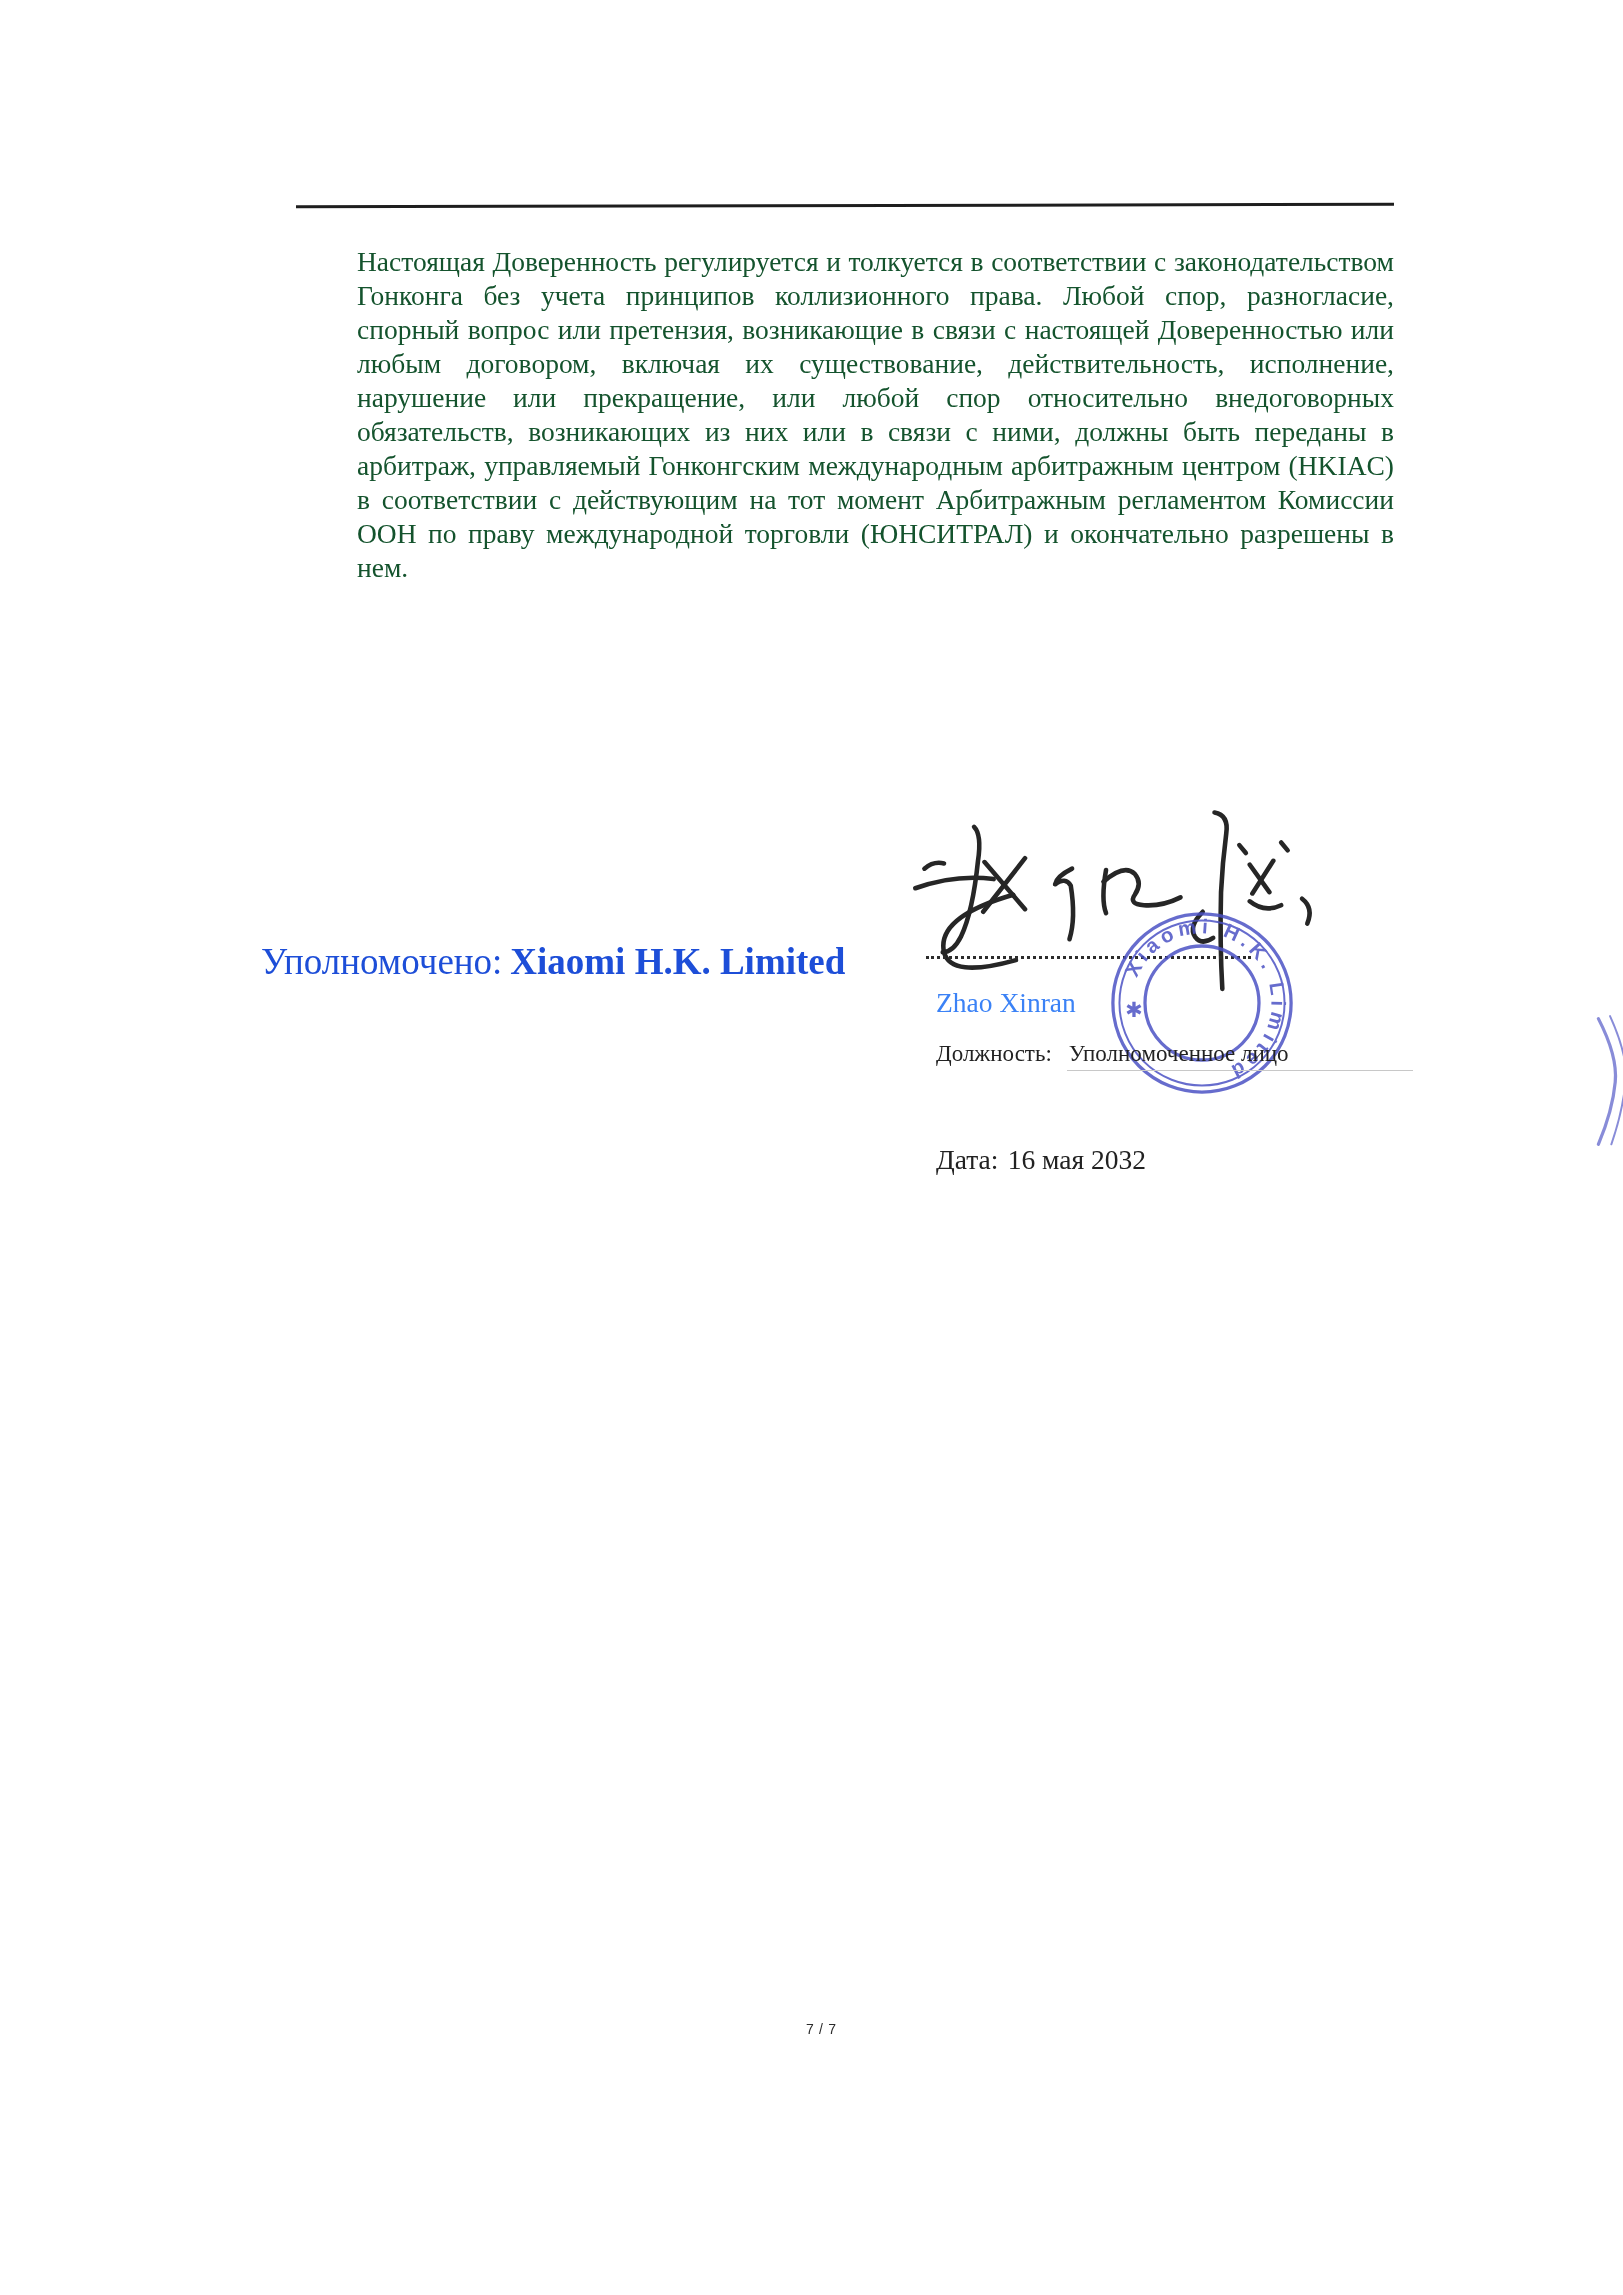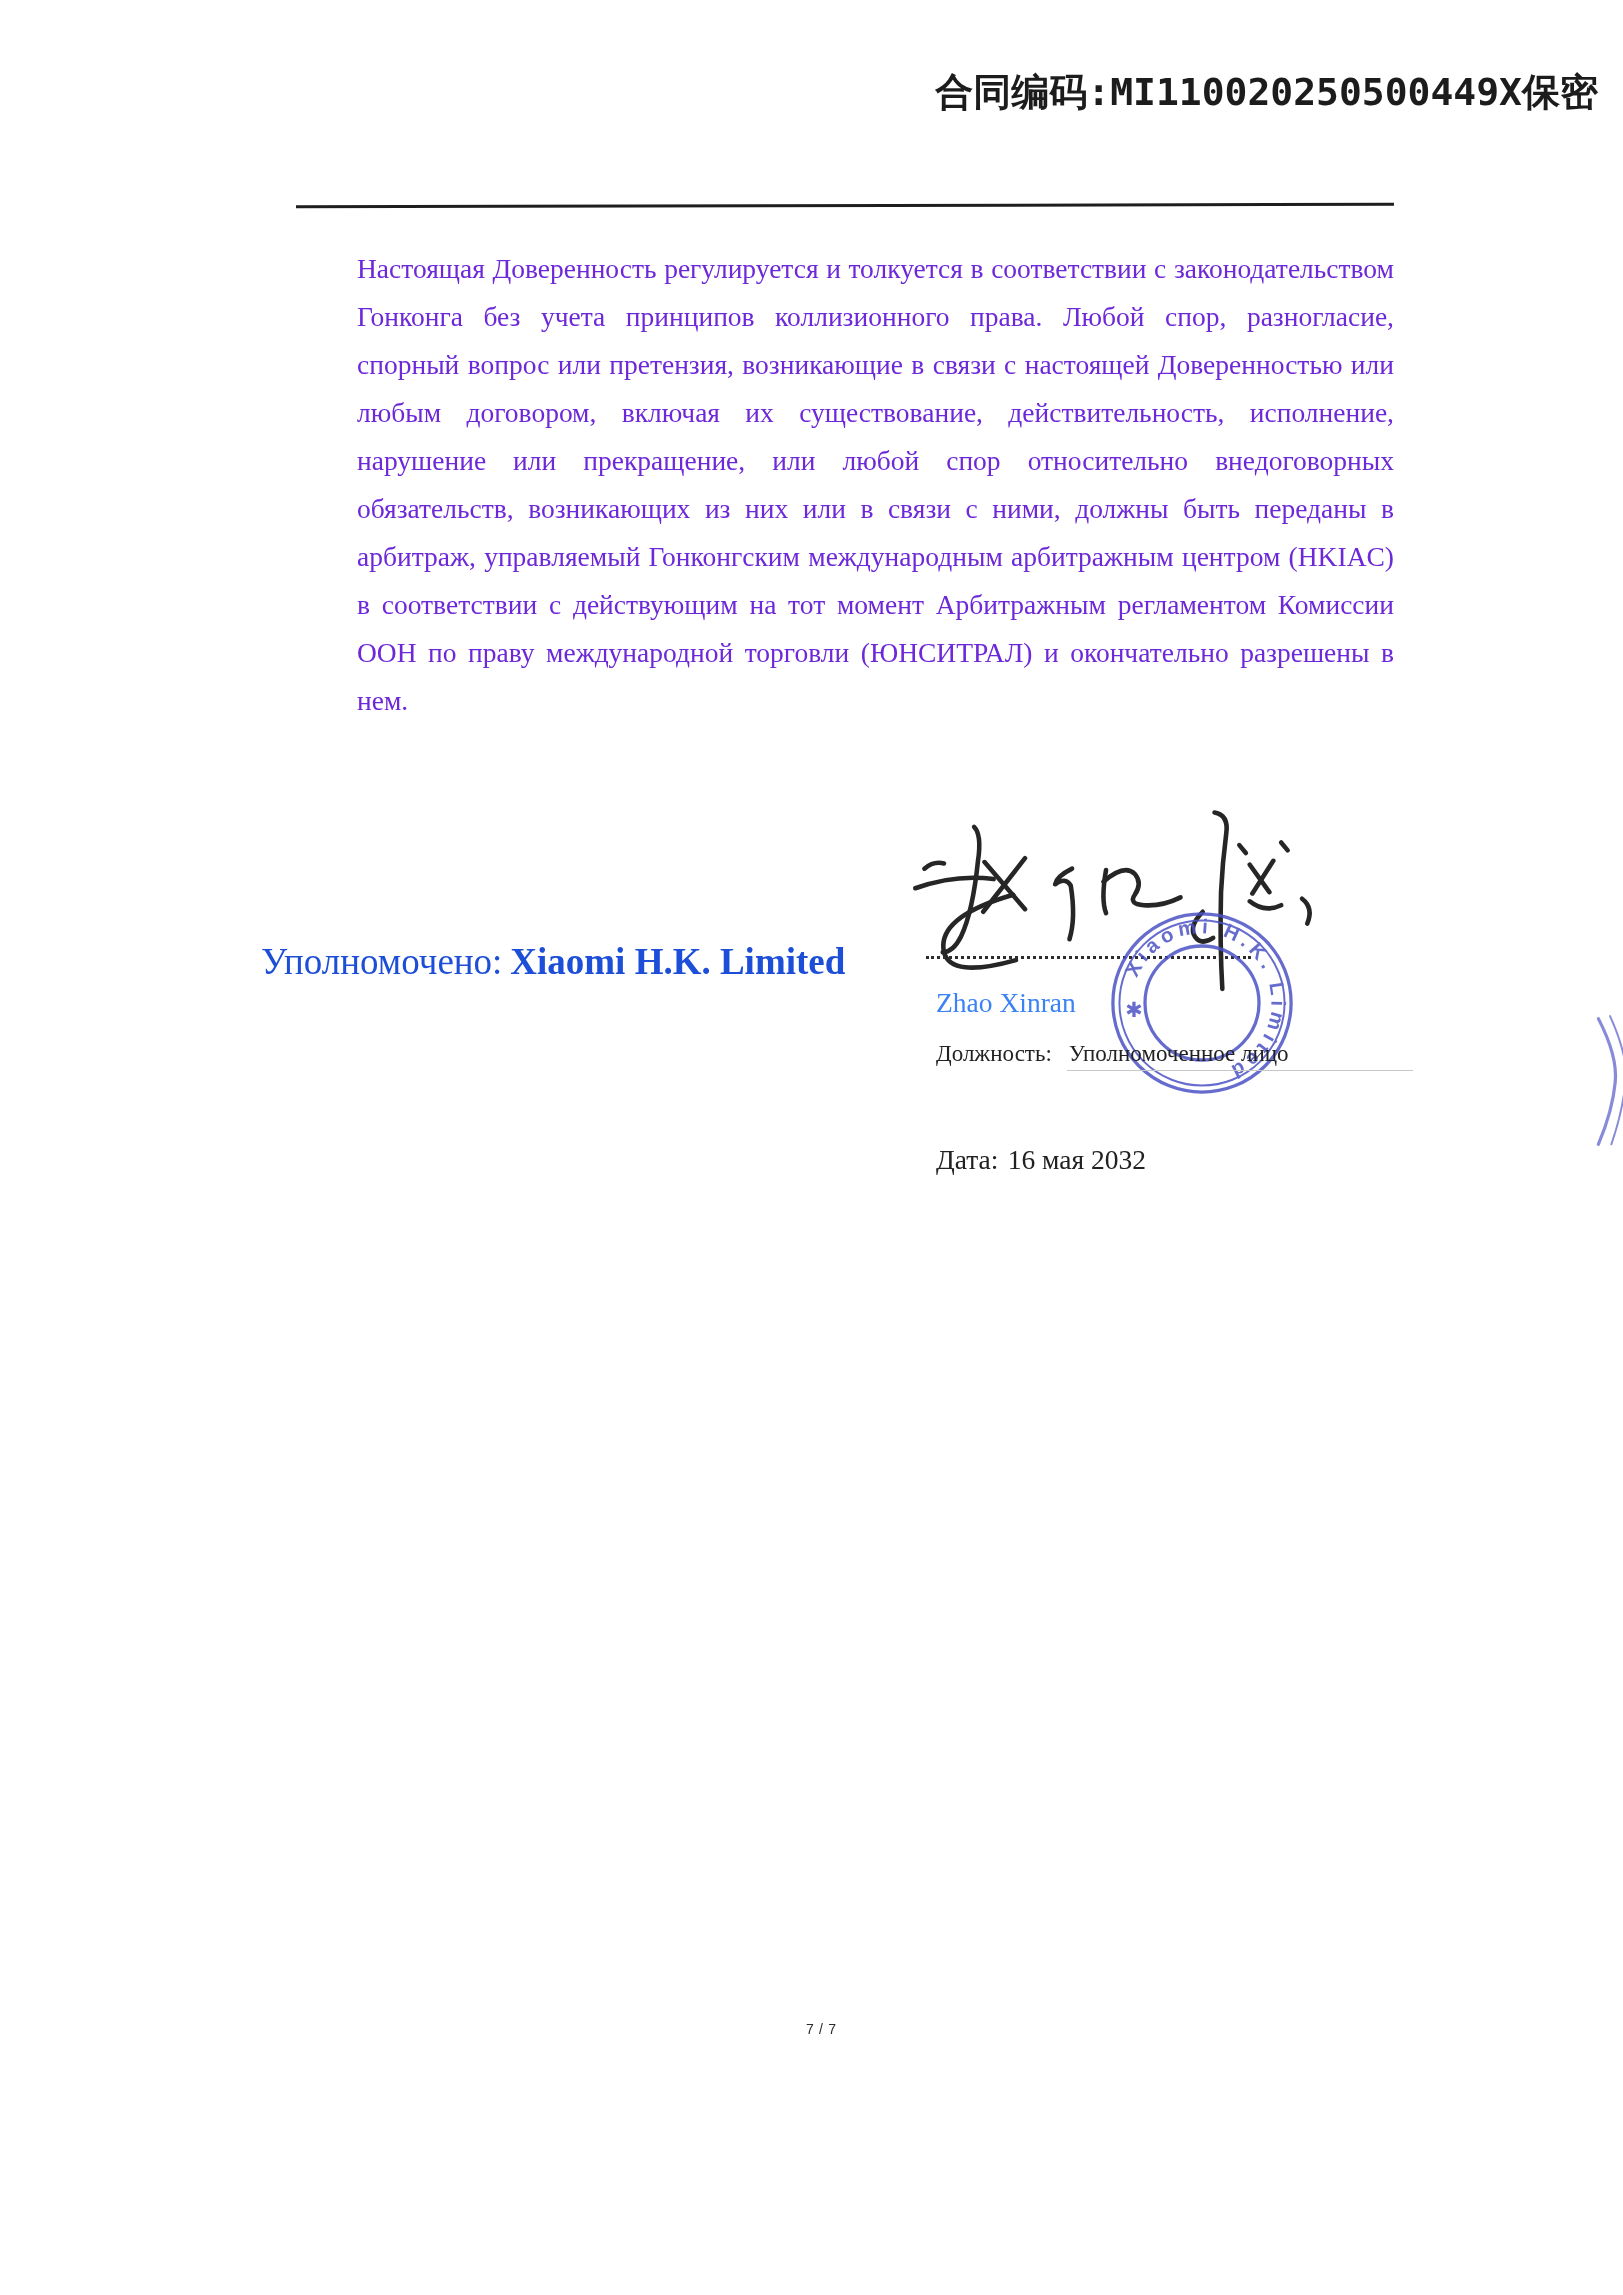--- a/index.html
+++ b/index.html
@@ -42,23 +42,23 @@
     transform: rotate(-0.12deg);
   }
 
   
   .body-paragraph {
     position: absolute;
     left: 357px;
     top: 245px;
     width: 1037px;
     font-size: 27.5px;
-    line-height: 48px;
+    line-height: 34px;
     text-align: justify;
-    color: #6d28d9;
+    color: #14532d;
   }
 
   
   .authorized-row {
     position: absolute;
     left: 261px;
     top: 940px;
     font-size: 37px;
     white-space: nowrap;
     color: #1d4ed8;
@@ -178,21 +178,20 @@
     letter-spacing: 0.7px;
     color: #2b2b2b;
     white-space: nowrap;
   }
 </style>
 </head>
 <body>
 
 <div class="page">
 
-  <div class="header-code">合同编码:MI110020250500449X保密</div>
 
   <div class="top-rule"></div>
 
   <p class="body-paragraph">Настоящая Доверенность регулируется и толкуется в соответствии с законодательством Гонконга без учета принципов коллизионного права. Любой спор, разногласие, спорный вопрос или претензия, возникающие в связи с настоящей Доверенностью или любым договором, включая их существование, действительность, исполнение, нарушение или прекращение, или любой спор относительно внедоговорных обязательств, возникающих из них или в связи с ними, должны быть переданы в арбитраж, управляемый Гонконгским международным арбитражным центром (HKIAC) в соответствии с действующим на тот момент Арбитражным регламентом Комиссии ООН по праву международной торговли (ЮНСИТРАЛ) и окончательно разрешены в нем.</p>
 
   <div class="authorized-row">
     <span>Уполномочено:</span><span class="company">Xiaomi H.K. Limited</span>
   </div>
 
   <svg class="signature-svg" viewBox="0 0 640 300">

